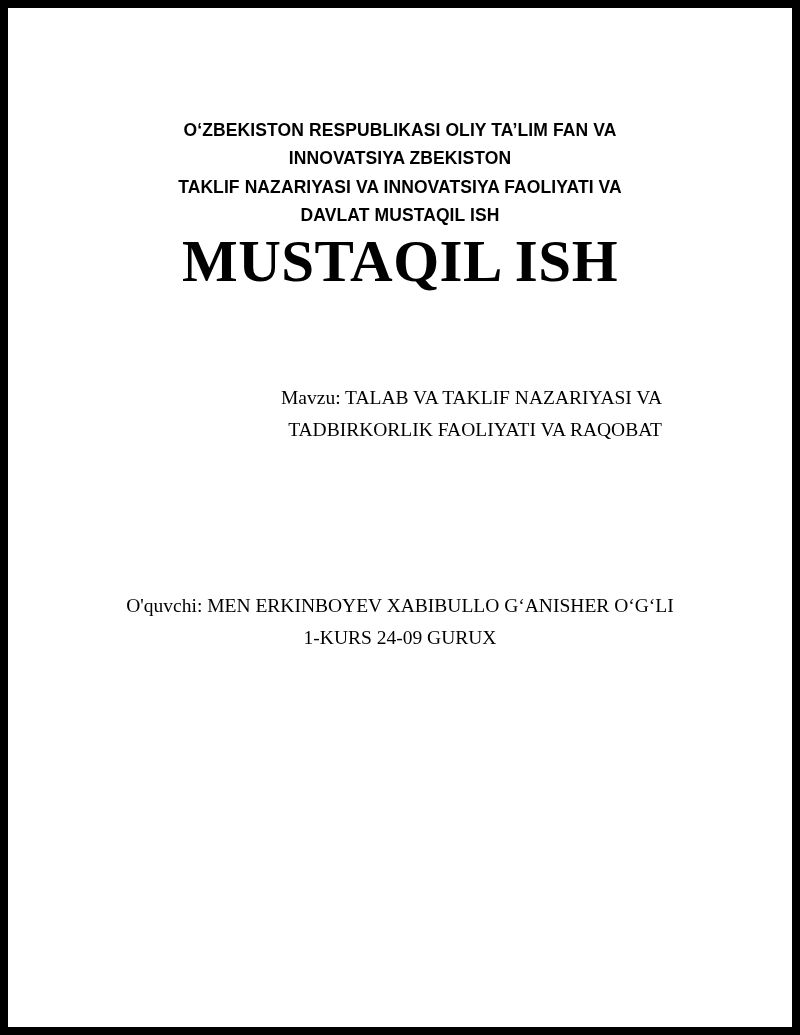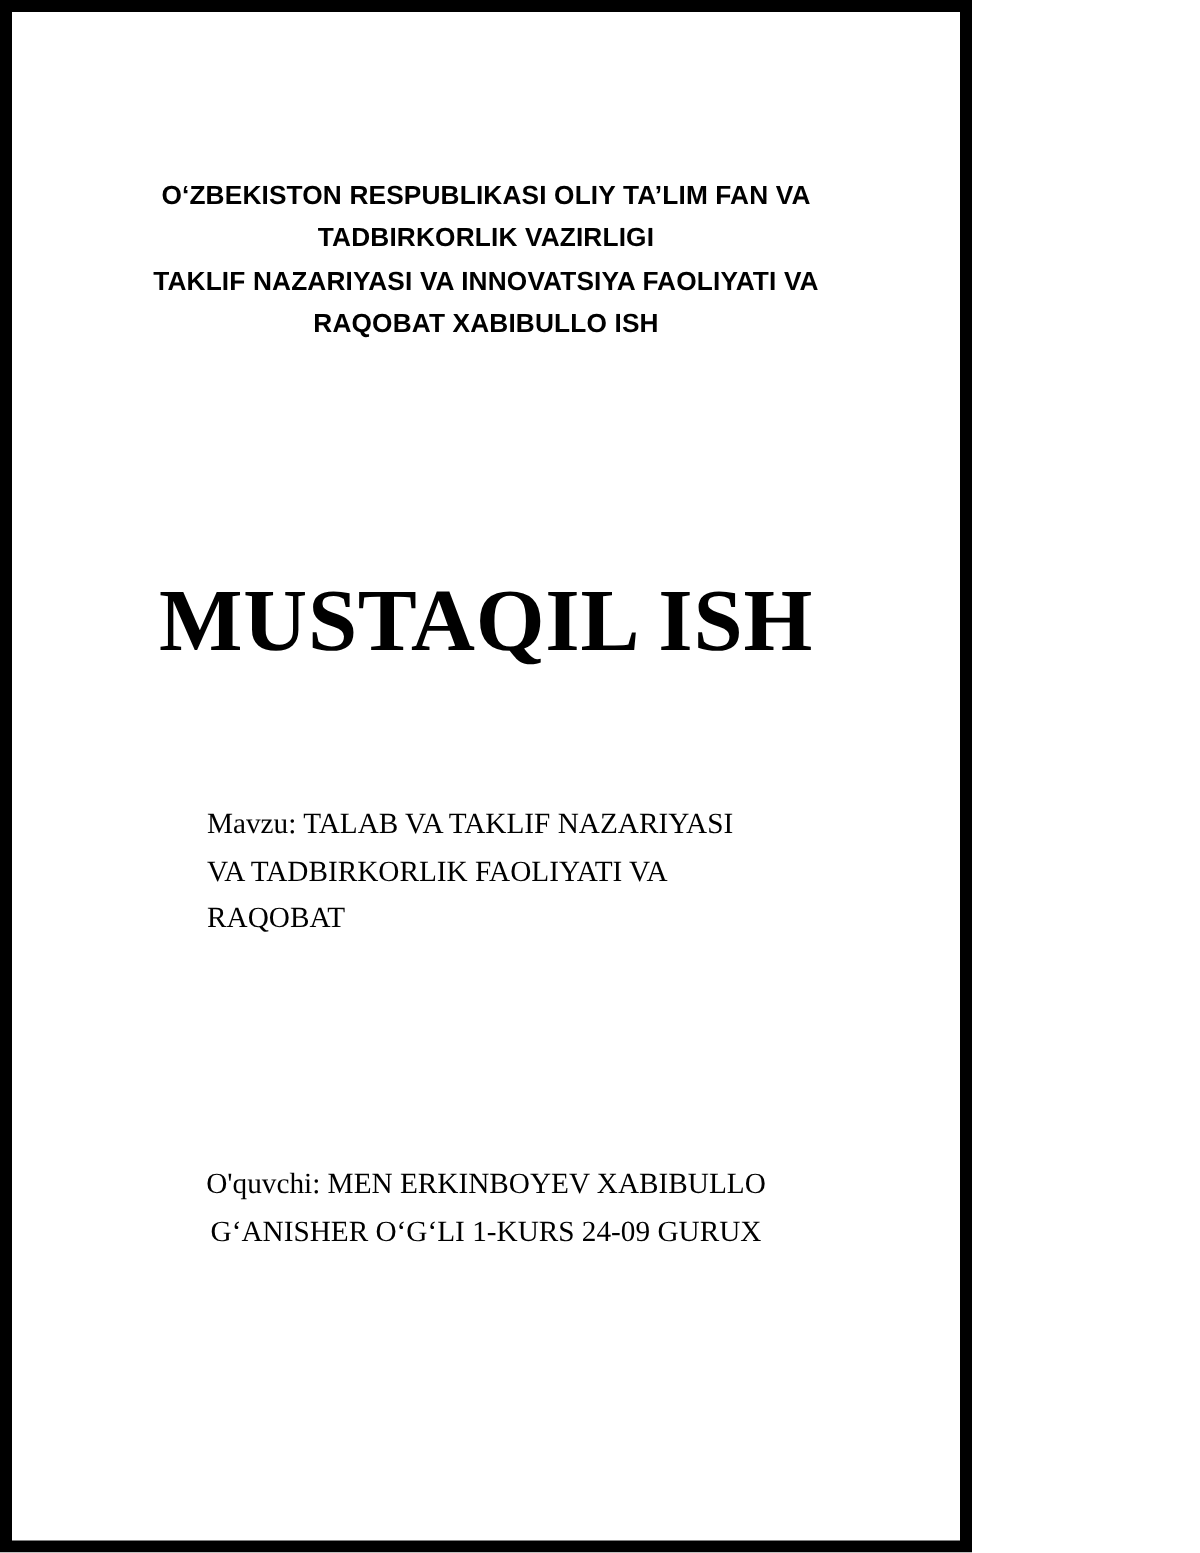--- a/index.html
+++ b/index.html
@@ -9,21 +9,21 @@
   }
   body {
     width: 800px;
     height: 1035px;
     font-family: "Liberation Serif", serif;
     color: #000000;
     overflow: hidden;
   }
   .page {
     position: relative;
-    width: 648px;
+    width: 800px;
     height: 1035px;
     box-sizing: border-box;
     background: #ffffff;
     border: 8px solid #000000;
   }
   .page-inner {
     position: relative;
     width: 100%;
     height: 100%;
     box-sizing: border-box;
@@ -35,31 +35,30 @@
     font-family: "Liberation Sans", sans-serif;
     font-weight: bold;
     font-size: 17.5px;
     line-height: 1.62;
     letter-spacing: 0.1px;
   }
   .header-block .hline {
     display: block;
   }
   .doc-title {
-    margin-top: 152px;
     text-align: center;
     font-family: "Liberation Serif", serif;
     font-weight: bold;
     font-size: 59px;
     line-height: 1.1;
     letter-spacing: 0.5px;
   }
   .subject-block {
     margin-top: 88px;
-    text-align: left;
+    text-align: right;
     font-family: "Liberation Serif", serif;
     font-size: 19.5px;
     line-height: 1.62;
     padding: 0 70px;
   }
   .author-block {
     margin-top: 145px;
     text-align: center;
     font-family: "Liberation Serif", serif;
     font-size: 19.5px;
@@ -68,23 +67,23 @@
   }
 </style>
 </head>
 <body>
 
 <div class="page">
   <div class="page-inner">
 
     <div class="header-block">
       <span class="hline">O‘ZBEKISTON RESPUBLIKASI OLIY TA’LIM FAN VA</span>
-      <span class="hline">TADBIRKORLIK VAZIRLIGI</span>
+      <span class="hline">INNOVATSIYA ZBEKISTON</span>
       <span class="hline">TAKLIF NAZARIYASI VA INNOVATSIYA FAOLIYATI VA</span>
-      <span class="hline">RAQOBAT XABIBULLO ISH</span>
+      <span class="hline">DAVLAT MUSTAQIL ISH</span>
     </div>
 
     <div class="doc-title">MUSTAQIL ISH</div>
 
     <div class="subject-block">Mavzu: TALAB VA TAKLIF NAZARIYASI VA TADBIRKORLIK FAOLIYATI VA RAQOBAT</div>
 
     <div class="author-block">O'quvchi: MEN ERKINBOYEV XABIBULLO G‘ANISHER O‘G‘LI 1-KURS 24-09 GURUX</div>
 
   </div>
 </div>

